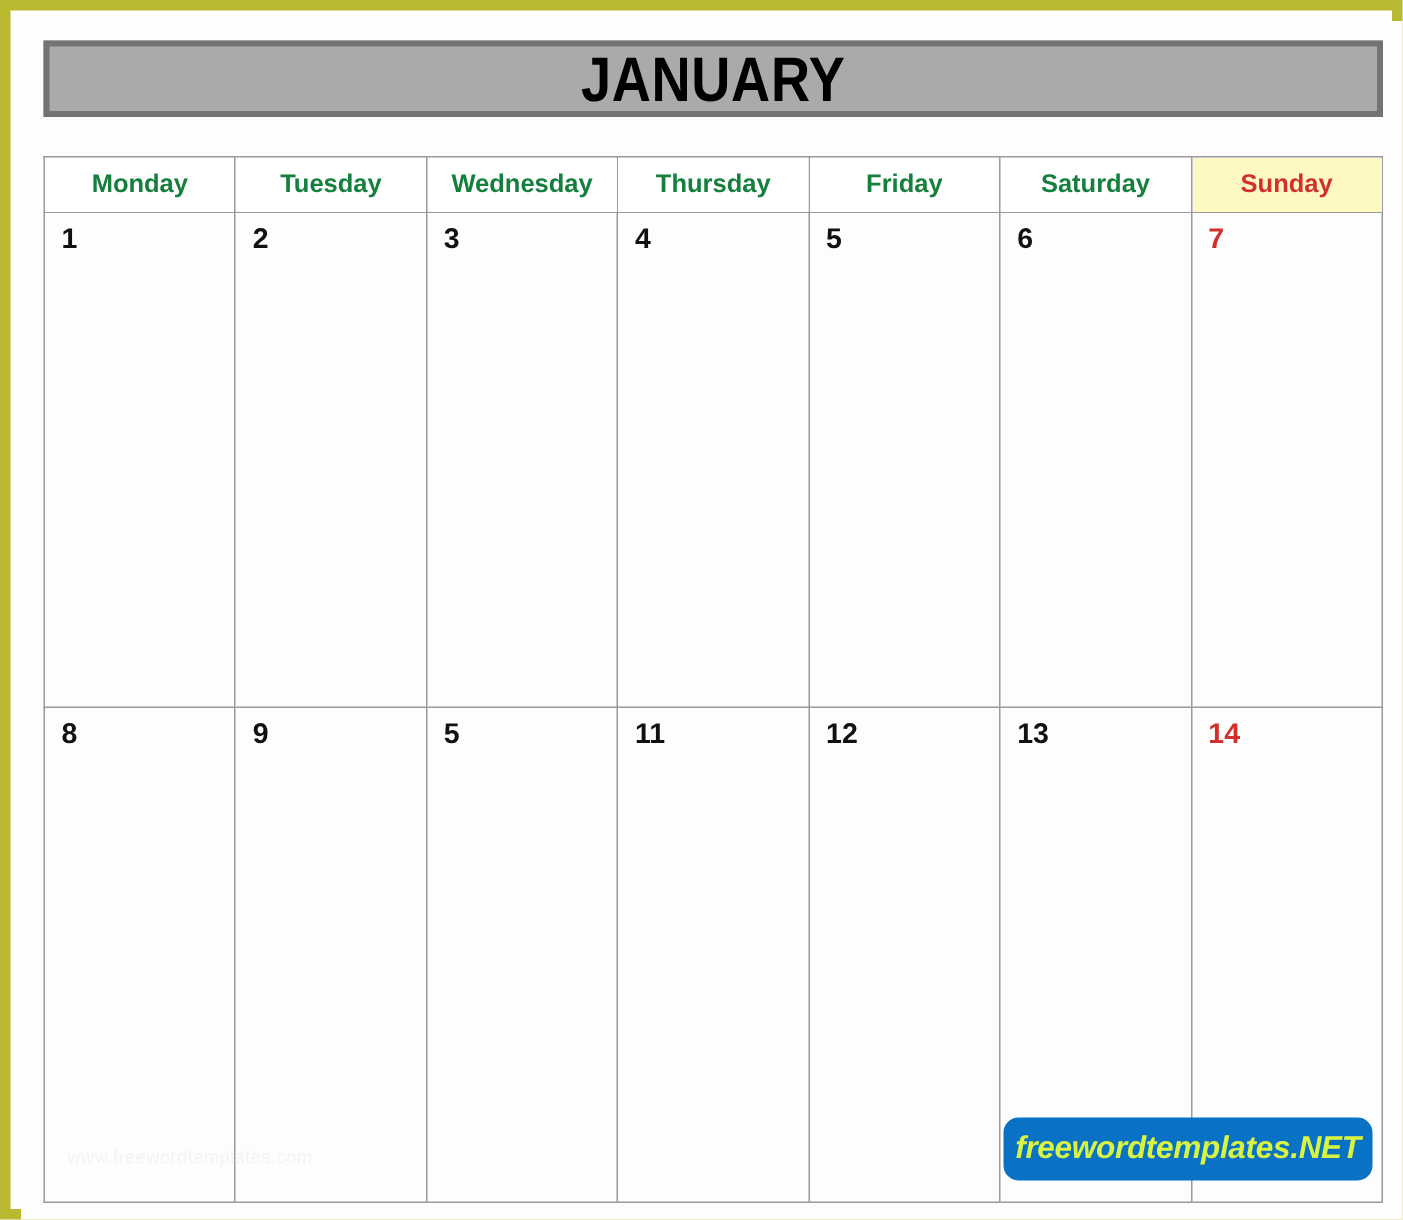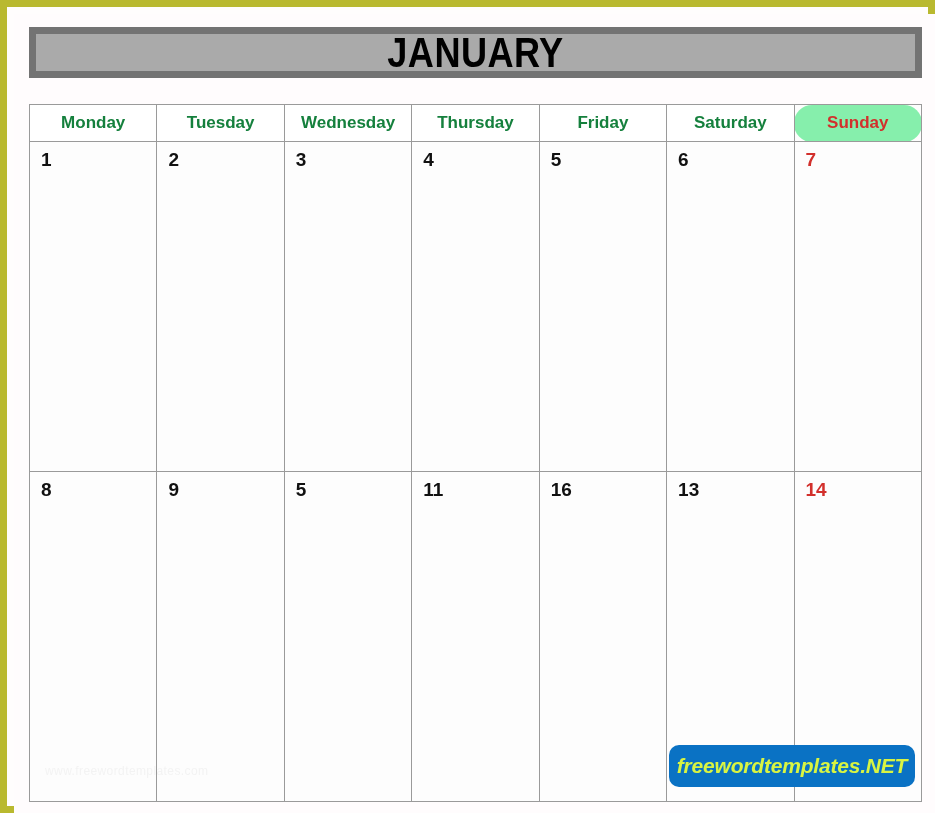--- a/index.html
+++ b/index.html
@@ -37,21 +37,21 @@
   }
 
   
   #month-bar {
     position: absolute;
     left: 22px;
     top: 20px;
     width: 893px;
     height: 51px;
     background: #aaaaaa;
-    border: 7px solid #737373;
+    border: 4px solid #737373;
     box-sizing: border-box;
     display: flex;
     align-items: center;
     justify-content: center;
   }
   #month-title {
     font-size: 42px;
     font-weight: bold;
     color: #000000;
     letter-spacing: 0.5px;
@@ -173,21 +173,21 @@
     white-space: nowrap;
     letter-spacing: -0.2px;
     font-family: "Liberation Sans", sans-serif;
   }
 
   
   #calendar { position: absolute; z-index: 2; }
   #calendar td, #calendar th { position: relative; }
   #calendar td.day-cell { background: transparent; }
   #calendar th { background: #ffffff; }
-  #calendar th.sunday-head { background: #86efac; border-radius: 18px; }
+  #calendar th.sunday-head { background: #fef9c3; }
   #grid-backdrop {
     position: absolute;
     left: 22px;
     top: 133px;
     width: 893px;
     height: 662px;
     background: #fdfdfd;
     z-index: 0;
   }
   #sunday-backdrop {
@@ -259,21 +259,21 @@
           <td class="day-cell">
             <span class="day-num">9</span>
           </td>
           <td class="day-cell">
             <span class="day-num">5</span>
           </td>
           <td class="day-cell">
             <span class="day-num">11</span>
           </td>
           <td class="day-cell">
-            <span class="day-num">16</span>
+            <span class="day-num">12</span>
           </td>
           <td class="day-cell">
             <span class="day-num">13</span>
           </td>
           <td class="day-cell sunday-cell">
             <span class="day-num sun">14</span>
           </td>
         </tr>
       </tbody>
   </table>

